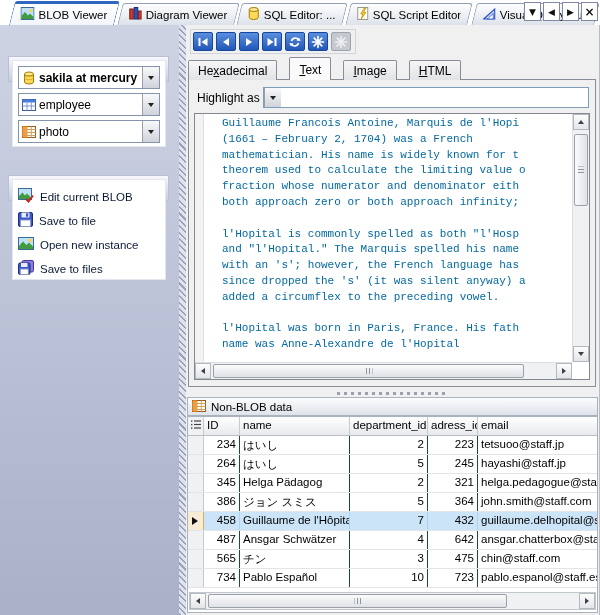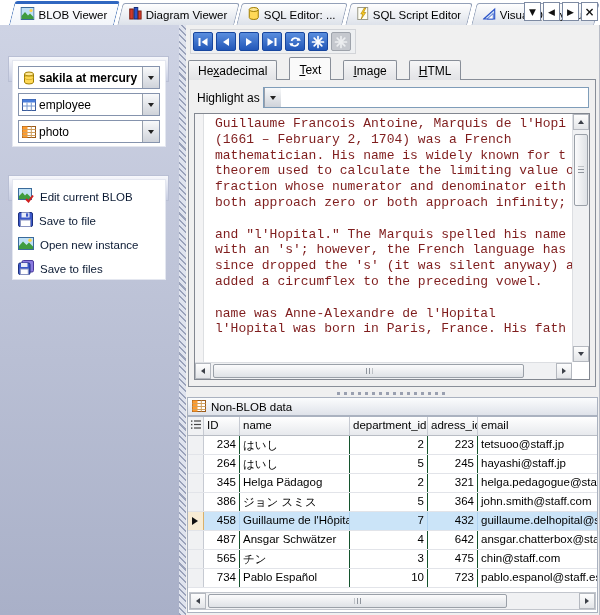--- a/index.html
+++ b/index.html
@@ -56,22 +56,22 @@
   .vtab u { text-decoration:underline; }
 
   .contentbox { position:absolute; left:2px; top:54px; right:3px; height:308px; border:1px solid #888e98; background:#f0f0f0; }
   .hlrow { position:absolute; left:8px; top:7px; right:6px; height:21px; display:flex; align-items:center; }
   .hlrow .lbl { width:66px; font-size:12px; }
   .hlcombo { flex:1; height:21px; background:#fff; border:1px solid #7f9db9; display:flex; align-items:center; }
   .hlcombo .txt { flex:1; padding-left:4px; font-size:12px; }
 
   .txtview { position:absolute; left:5px; top:33px; right:5px; bottom:6px; border:1px solid #828790; background:#fff; }
   .gutter { position:absolute; left:0; top:0; bottom:17px; width:9px; background:#f3f3f4; border-right:1px solid #dddfe2; }
-  .txtarea { position:absolute; left:10px; top:2px; right:17px; bottom:17px; overflow:hidden; padding-left:10px;
-             font-family:"Liberation Mono", monospace; font-size:13px; line-height:15.8px; color:#7f1d1d; }
+  .txtarea { position:absolute; left:10px; top:2px; right:17px; bottom:17px; overflow:hidden; padding-left:17px;
+             font-family:"Liberation Mono", monospace; font-size:11px; line-height:15.8px; color:#0369a1; }
   .tline { height:15.8px; white-space:pre; }
 
   .vscroll { position:absolute; right:0; top:0; bottom:17px; width:17px; background:#f0f1f3; border-left:1px solid #dcdee2; }
   .hscroll { position:absolute; left:0; right:17px; bottom:0; height:17px; background:#f0f1f3; border-top:1px solid #dcdee2; }
   .sb-btn { position:absolute; width:16px; height:16px; background:linear-gradient(#fdfdfd,#e3e5e8); border:1px solid #b4b8bf;
             display:flex; align-items:center; justify-content:center; }
   .thumb { position:absolute; background:linear-gradient(90deg,#fbfbfc,#dfe2e6); border:1px solid #9aa0a8; border-radius:2px; }
   .thumb.h { background:linear-gradient(#fbfbfc,#dfe2e6); }
   .grip-v { position:absolute; left:3px; right:3px; top:50%; height:7px; transform:translateY(-50%);
             background:repeating-linear-gradient(#8f959d 0 1px,transparent 1px 3px); }
@@ -331,27 +331,28 @@
       <div class="txtview">
         <div class="gutter"></div>
         <div class="txtarea">
           <div class="tline">Guillaume Francois Antoine, Marquis de l'Hopi</div>
           <div class="tline">(1661 – February 2, 1704) was a French</div>
           <div class="tline">mathematician. His name is widely known for t</div>
           <div class="tline">theorem used to calculate the limiting value o</div>
           <div class="tline">fraction whose numerator and denominator eith</div>
           <div class="tline">both approach zero or both approach infinity;</div>
           <div class="tline"></div>
+          <div class="tline">l'Hopital is commonly spelled as both "l'Hosp</div>
           <div class="tline">and "l'Hopital." The Marquis spelled his name</div>
           <div class="tline">with an 's'; however, the French language has</div>
           <div class="tline">since dropped the 's' (it was silent anyway) a</div>
           <div class="tline">added a circumflex to the preceding vowel.</div>
           <div class="tline"></div>
+          <div class="tline">l'Hopital was born in Paris, France. His fath</div>
           <div class="tline">name was Anne-Alexandre de l'Hopital</div>
-          <div class="tline">l'Hopital was born in Paris, France. His fath</div>
         </div>
         <div class="vscroll">
           <div class="sb-btn" style="top:0; left:0;">
               <span class="tri-u2"></span>
             </div>
           <div class="thumb" style="left:1px; right:1px; top:20px; height:72px;">
               <div class="grip-v"></div>
             </div>
           <div class="sb-btn" style="bottom:0; left:0;">
               <span class="tri-d2"></span>

